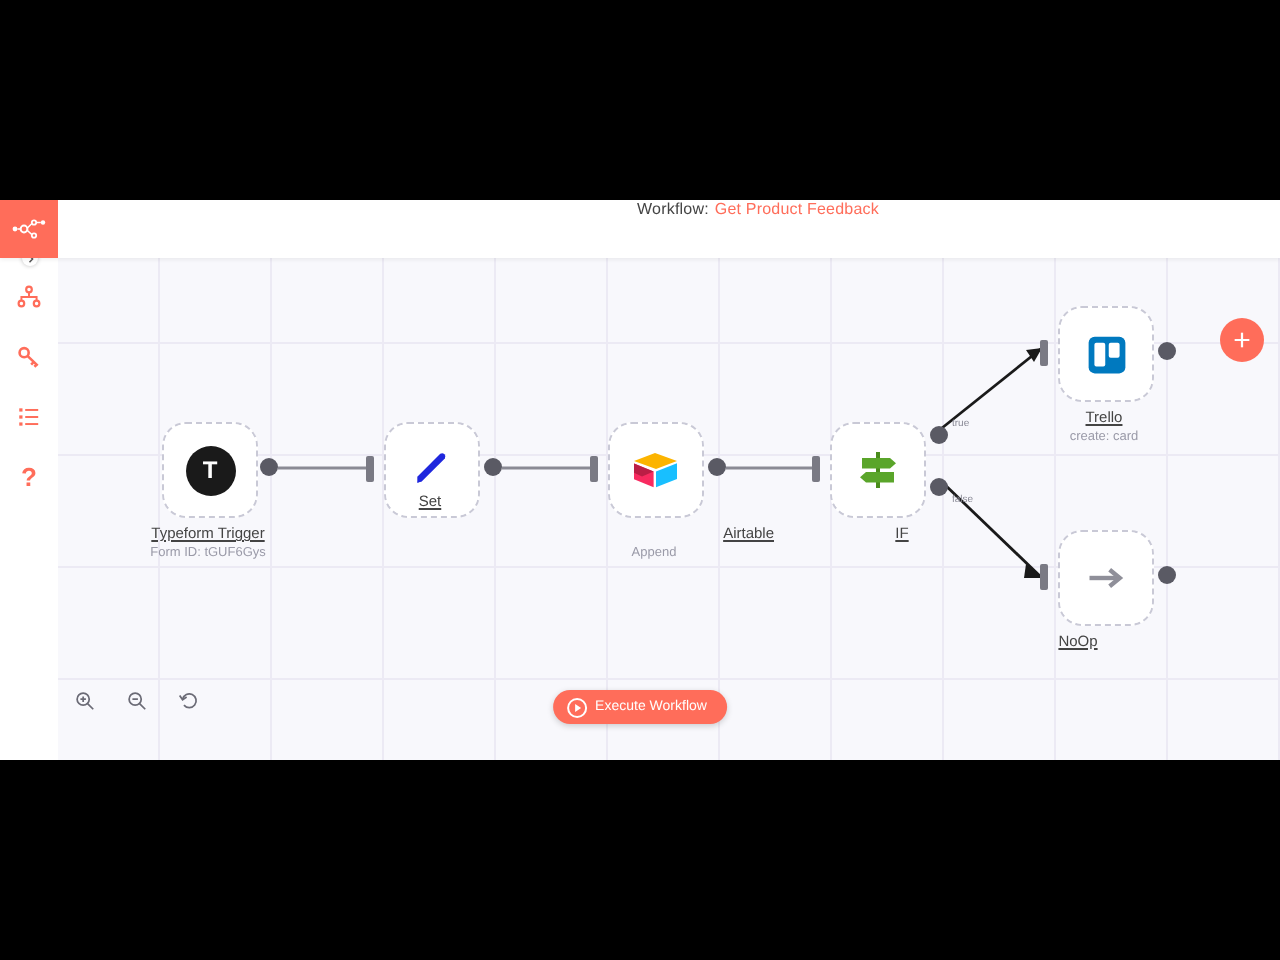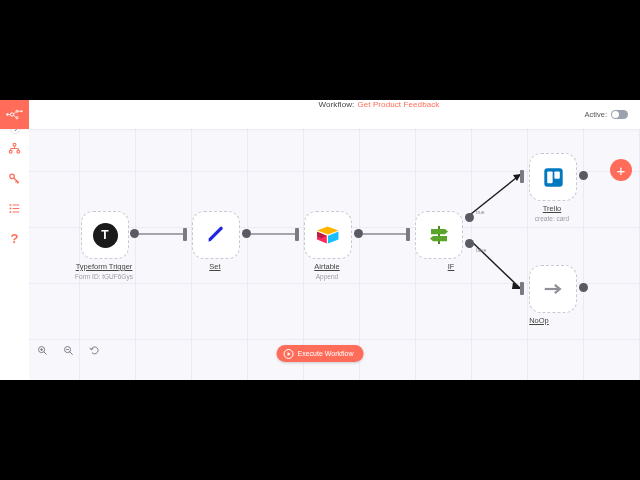--- a/index.html
+++ b/index.html
@@ -92,33 +92,33 @@
       <div class="node-sub" style="left:15px;top:144px;">Form ID: tGUF6Gys</div>
 
       <div class="stub" style="left:154px;top:99px;"></div>
       <div class="node" style="left:163px;top:82px;">
         <svg width="22" height="22" viewBox="0 0 24 24">
           <path d="M4 19 L6.5 18.2 L19 5.7 A1.8 1.8 0 0 0 16.5 3.2 L4 15.7 Z" fill="#1f27dd"></path>
           <path d="M4 19 L6.5 18.2 L5 16.2 Z" fill="#1f27dd"></path>
         </svg>
       </div>
       <div class="dot" style="left:213px;top:100px;"></div>
-      <div class="node-lbl" style="left:126px;top:133px;">Set</div>
+      <div class="node-lbl" style="left:126px;top:117px;">Set</div>
 
       <div class="stub" style="left:266px;top:99px;"></div>
       <div class="node" style="left:275px;top:82px;">
         <svg width="24" height="20" viewBox="0 0 24 20">
           <polygon points="1,5.5 11.5,1.5 22.5,5.5 12,9.5" fill="#fcb400"></polygon>
           <polygon points="12,10.8 22.5,6.6 22.5,14.5 12,18.6" fill="#18bfff"></polygon>
           <polygon points="1,6.8 10.8,10.7 10.8,18.6 1,14.6" fill="#f82b60"></polygon>
           <polygon points="1,6.8 10.8,10.7 5,13.2 1,11.4" fill="#ba1e45"></polygon>
         </svg>
       </div>
       <div class="dot" style="left:325px;top:100px;"></div>
-      <div class="node-lbl" style="left:238px;top:133px;">Airtable</div>
+      <div class="node-lbl" style="left:238px;top:133px;text-align:right;">Airtable</div>
       <div class="node-sub" style="left:238px;top:144px;">Append</div>
 
       <div class="stub" style="left:377px;top:99px;"></div>
       <div class="node" style="left:386px;top:82px;">
         <svg width="24" height="24" viewBox="0 0 24 24">
           <rect x="11" y="3" width="2" height="18" fill="#4a8c1c"></rect>
           <polygon points="4,6 18,6 21,8.6 18,11.2 4,11.2" fill="#5aa52a"></polygon>
           <polygon points="20,13 6,13 3,15.6 6,18.2 20,18.2" fill="#5aa52a"></polygon>
         </svg>
       </div>
@@ -198,26 +198,20 @@
           <circle cx="22" cy="4.5" r="2.2" fill="none" stroke="#fff" stroke-width="1.8"></circle>
           <circle cx="22" cy="17.5" r="2.2" fill="none" stroke="#fff" stroke-width="1.8"></circle>
           <circle cx="31" cy="4.5" r="2.2" fill="#fff"></circle>
           <path d="M5.4 11 H8.6 M15.4 10 L19.9 5.4 M15.4 12.5 L19.9 16.6 M24.2 4.5 H28.8" stroke="#fff" stroke-width="1.5" fill="none"></path>
         </svg>
       </div>
       <div class="hdr-title">
         <span class="wf-label">Workflow:</span>
         <span class="wf-name">Get Product Feedback</span>
       </div>
-      <div class="active-wrap">
-        <span class="active-label">Active:</span>
-        <div class="toggle">
-            <div class="knob"></div>
-          </div>
-      </div>
     </div>
 
     <div class="zoom-ctl">
       <div class="zc">
         <svg width="11" height="11" viewBox="0 0 24 24">
           <circle cx="10" cy="10" r="6.6" fill="none" stroke="#6b6b76" stroke-width="1.9"></circle>
           <path d="M14.8 14.8 L21 21 M7 10 H13 M10 7 V13" stroke="#6b6b76" stroke-width="1.9" fill="none"></path>
         </svg>
       </div>
       <div class="zc">

